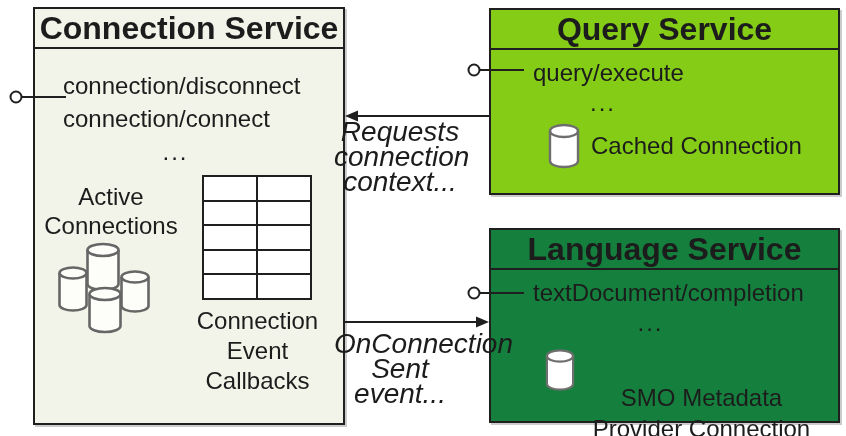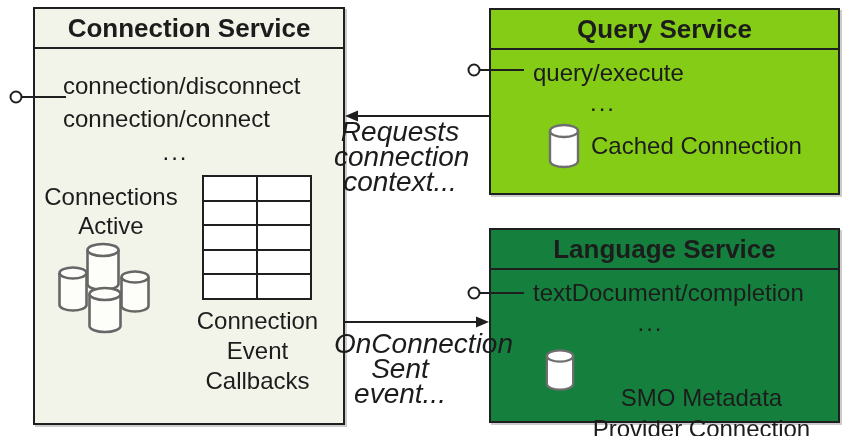--- a/index.html
+++ b/index.html
@@ -10,21 +10,21 @@
   .service-box {
     position:absolute; box-sizing:border-box;
     border:2px solid #1f1f1f; box-shadow:2px 2px 0 #cccccc;
   }
   .box-conn { left:33px; top:7px; width:312px; height:418px; background:#f2f4e9; }
   .box-query { left:489px; top:8px; width:351px; height:187px; background:#84cc16; }
   .box-lang { left:489px; top:228px; width:351px; height:195px; background:#15803d; }
   .box-header {
     height:38px; border-bottom:2px solid #1f1f1f;
     display:flex; align-items:center; justify-content:center;
-    font-weight:bold; font-size:26px;
+    font-weight:bold; font-size:32px;
   }
   .abs { position:absolute; }
   .methods { font-size:24px; line-height:33px; white-space:nowrap; }
   .methods .dots { text-align:center; letter-spacing:2px; }
   .conn-methods { left:28px; top:60px; }
   .conn-methods .dots { width:225px; }
   .query-methods { left:42px; top:48px; line-height:30px; }
   .query-methods .dots { width:140px; }
   .lang-methods { left:42px; top:48px; line-height:30px; }
   .lang-methods .dots { width:235px; }
@@ -59,22 +59,22 @@
   <div class="service-box box-conn">
     <div class="box-header">Connection Service</div>
 
     <div class="abs methods conn-methods">
       <div>connection/disconnect</div>
       <div>connection/connect</div>
       <div class="dots">...</div>
     </div>
 
     <div class="abs center-label active-label">
+      <div>Active</div>
       <div>Connections</div>
-      <div>Active</div>
     </div>
 
     <svg class="abs cluster-icon" width="98" height="92" viewBox="0 0 98 92" fill="none">
 
       <path d="M3.5 31 V63 A13.5 5.5 0 0 0 30.5 63 V31" fill="#fdfef9" stroke="#666" stroke-width="2.6"></path>
       <ellipse cx="17" cy="31" rx="13.5" ry="5.5" fill="#fdfef9" stroke="#666" stroke-width="2.6"></ellipse>
 
       <path d="M65.5 35 V64 A13.5 5.5 0 0 0 92.5 64 V35" fill="#fdfef9" stroke="#666" stroke-width="2.6"></path>
       <ellipse cx="79" cy="35" rx="13.5" ry="5.5" fill="#fdfef9" stroke="#666" stroke-width="2.6"></ellipse>
 

